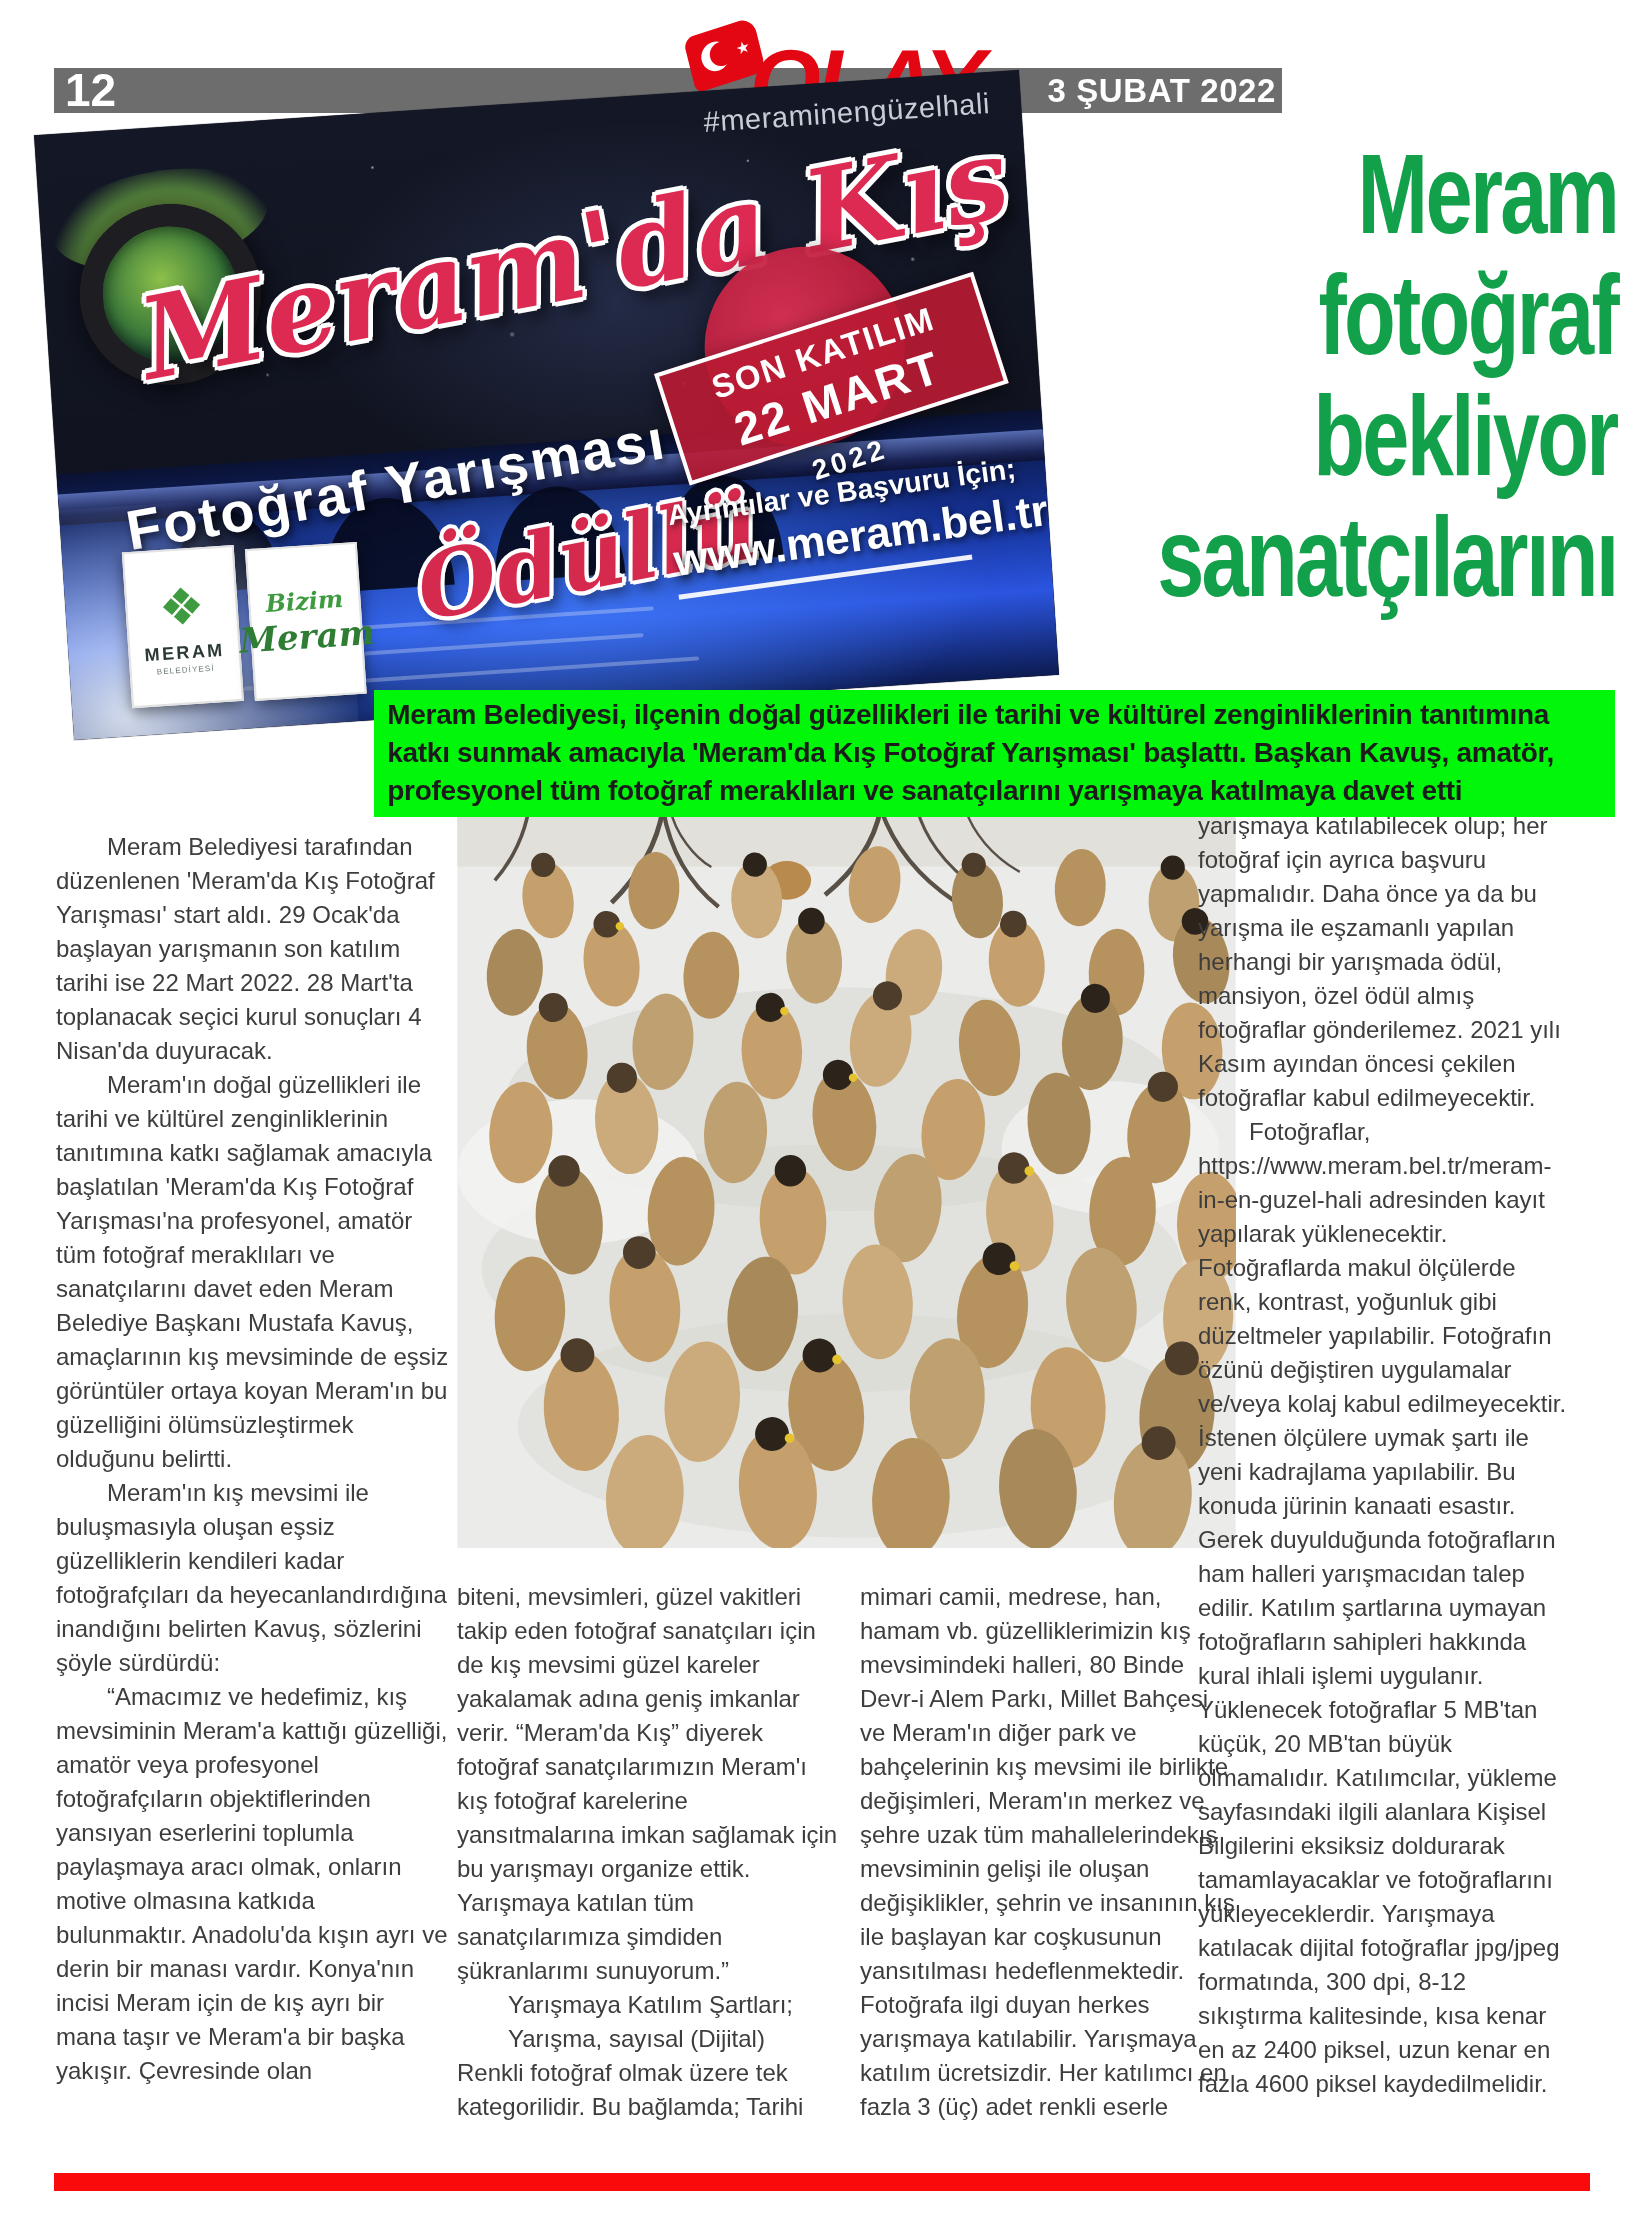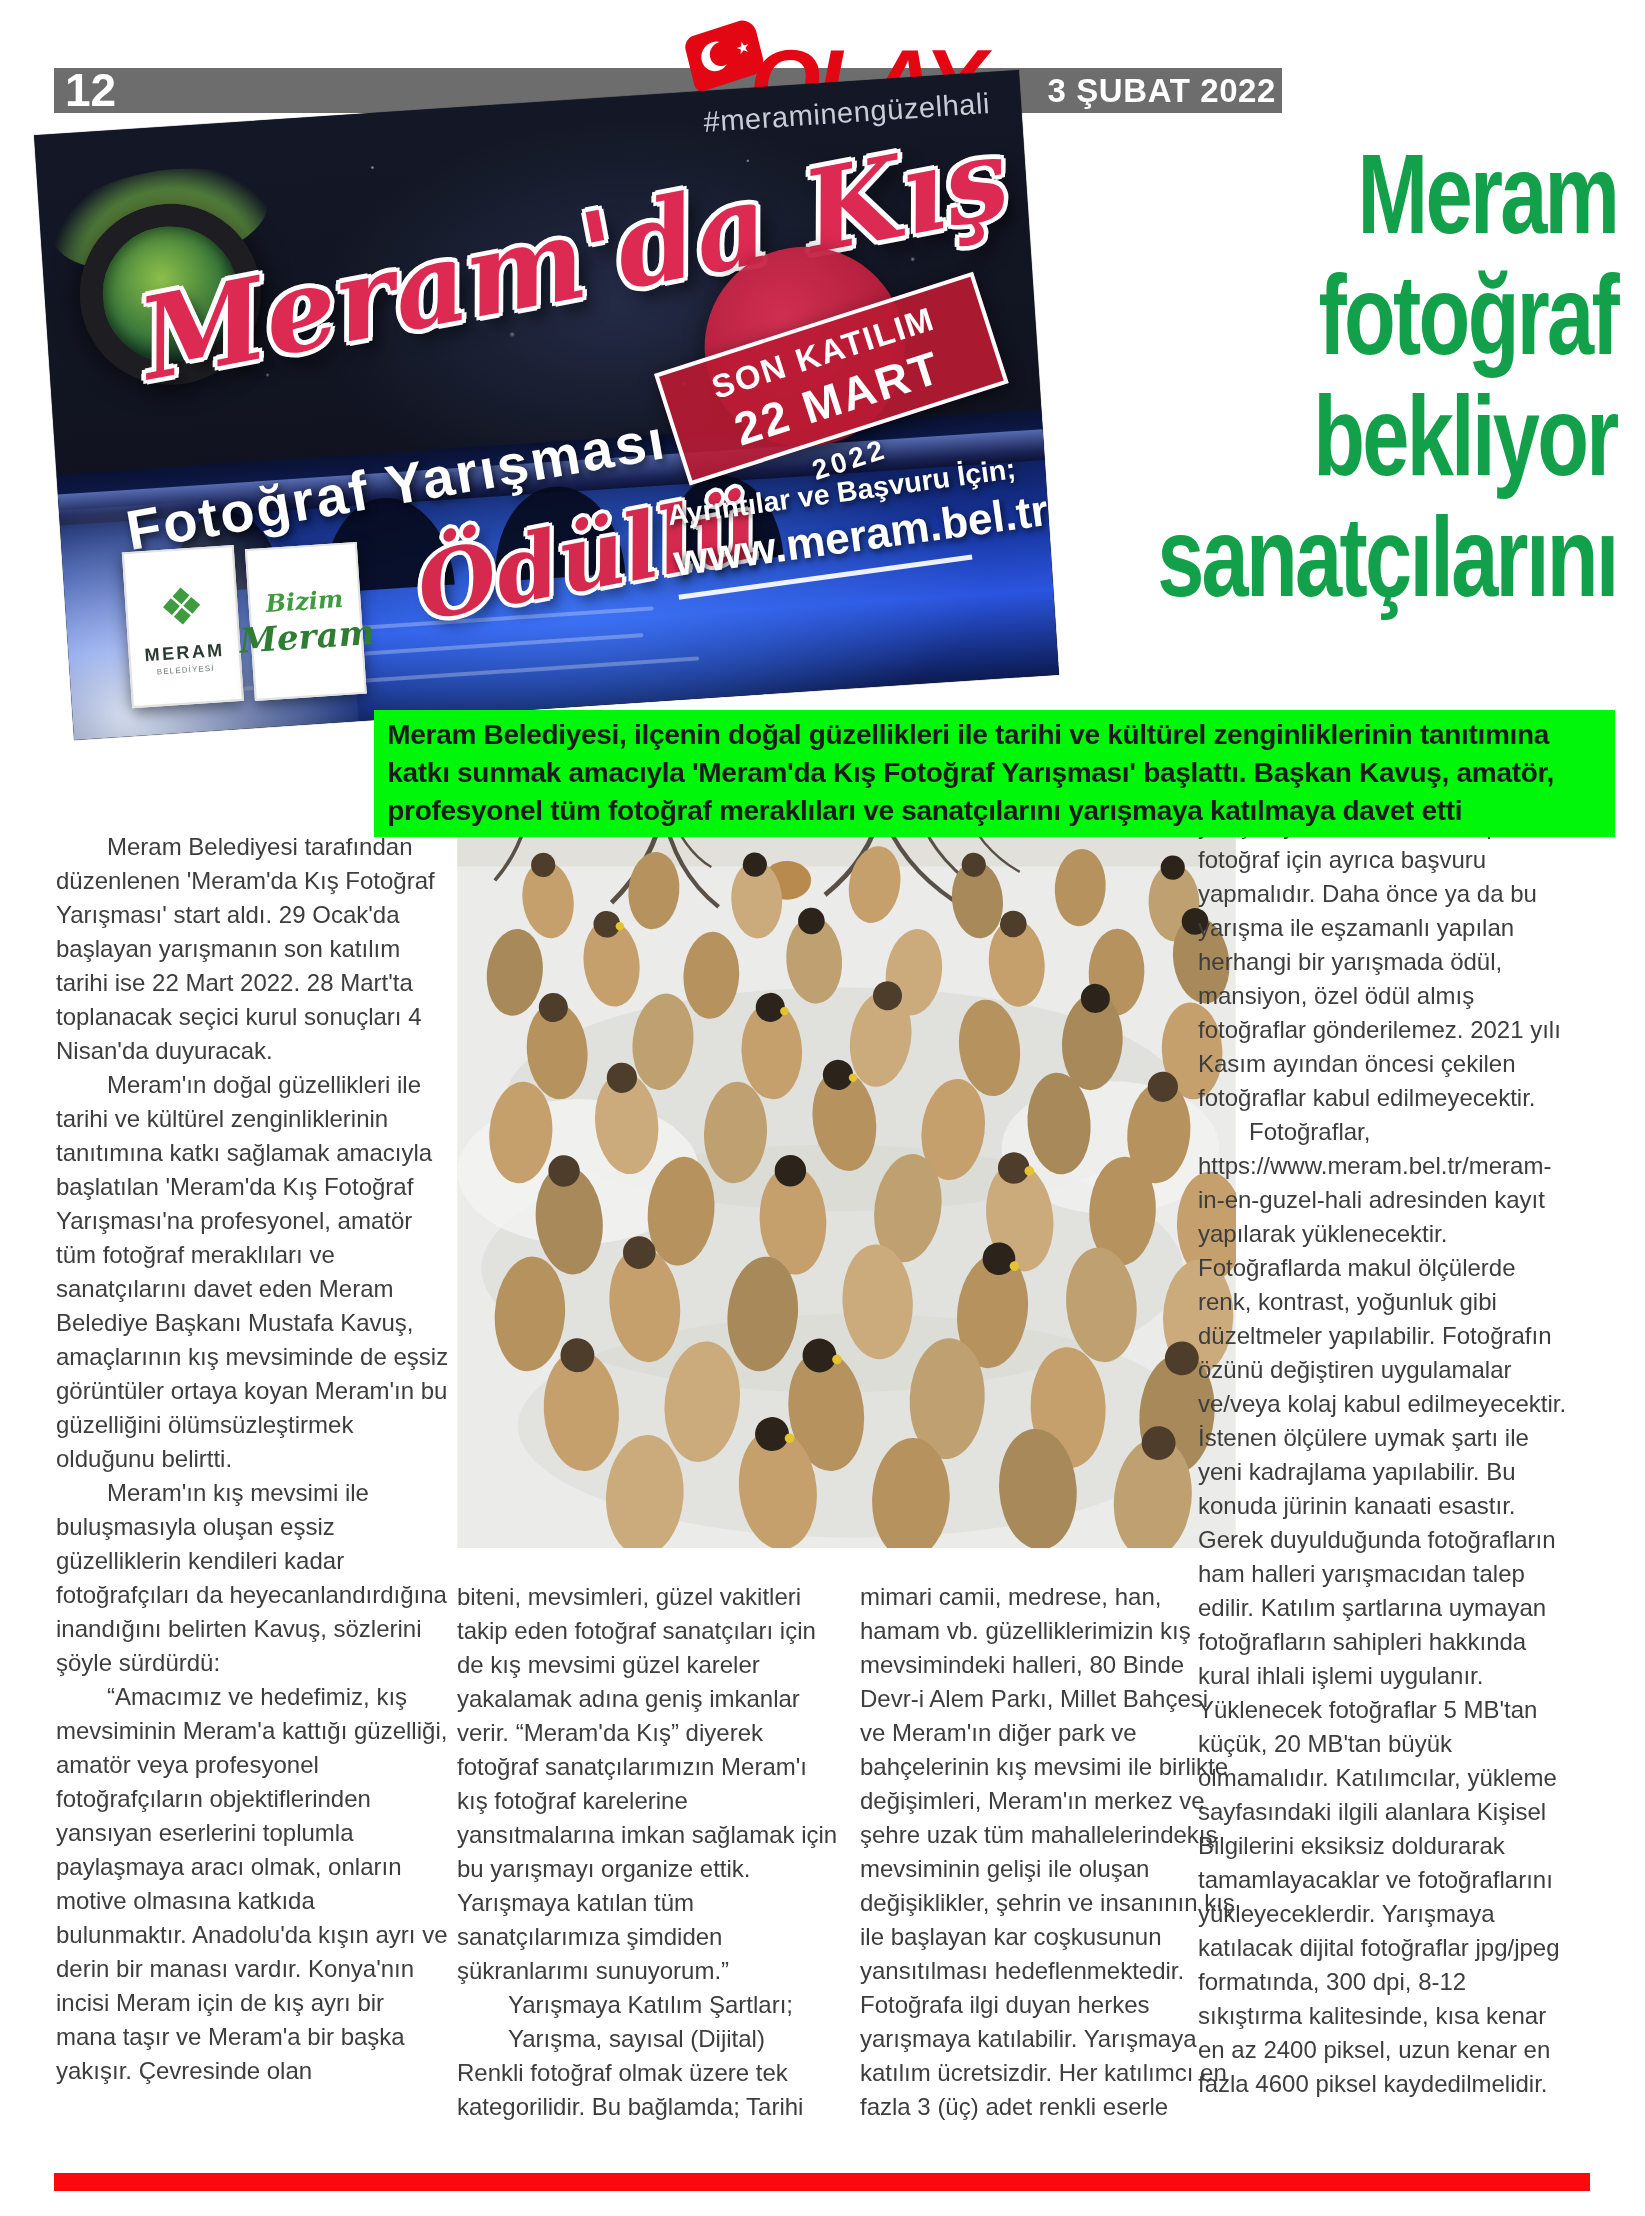--- a/index.html
+++ b/index.html
@@ -104,21 +104,21 @@
   .b2 .l1{color:#3f9b3f;font-family:"DejaVu Serif",serif;font-style:italic;font-weight:bold;font-size:24px;}
   .b2 .l2{color:#2f7d33;font-family:"DejaVu Serif",serif;font-style:italic;font-weight:bold;font-size:34px;margin-top:1.2px;}
 
   
   .headline{position:absolute;right:28px;top:134px;width:798px;text-align:right;z-index:4;}
   .headline .hl{display:inline-block;transform:scaleX(.75);transform-origin:100% 50%;
      color:#13a04a;font-weight:bold;font-size:113px;line-height:121px;letter-spacing:-3.6px;white-space:nowrap;}
 
   
   .lede{position:absolute;left:374px;top:690px;width:1241px;height:127px;background:#00f70a;z-index:6;
-        box-sizing:border-box;padding:6px 13.3px;margin-top:20px;}
+        box-sizing:border-box;padding:6px 13.3px;}
   .lede p{margin:0;color:#1b1b1b;font-weight:bold;font-size:28px;line-height:38px;letter-spacing:-0.3px;}
 
   
   .col{position:absolute;color:#3d3d3d;font-size:24px;line-height:34px;z-index:3;}
   .col p{margin:0;}
   .col p.ind{text-indent:51px;}
   .col1{left:56px;top:830px;width:394px;}
   .col2{left:457px;top:1580px;width:381px;}
   .col3{left:860px;top:1580px;width:375px;}
   .col4{left:1198px;top:809px;width:370px;}

